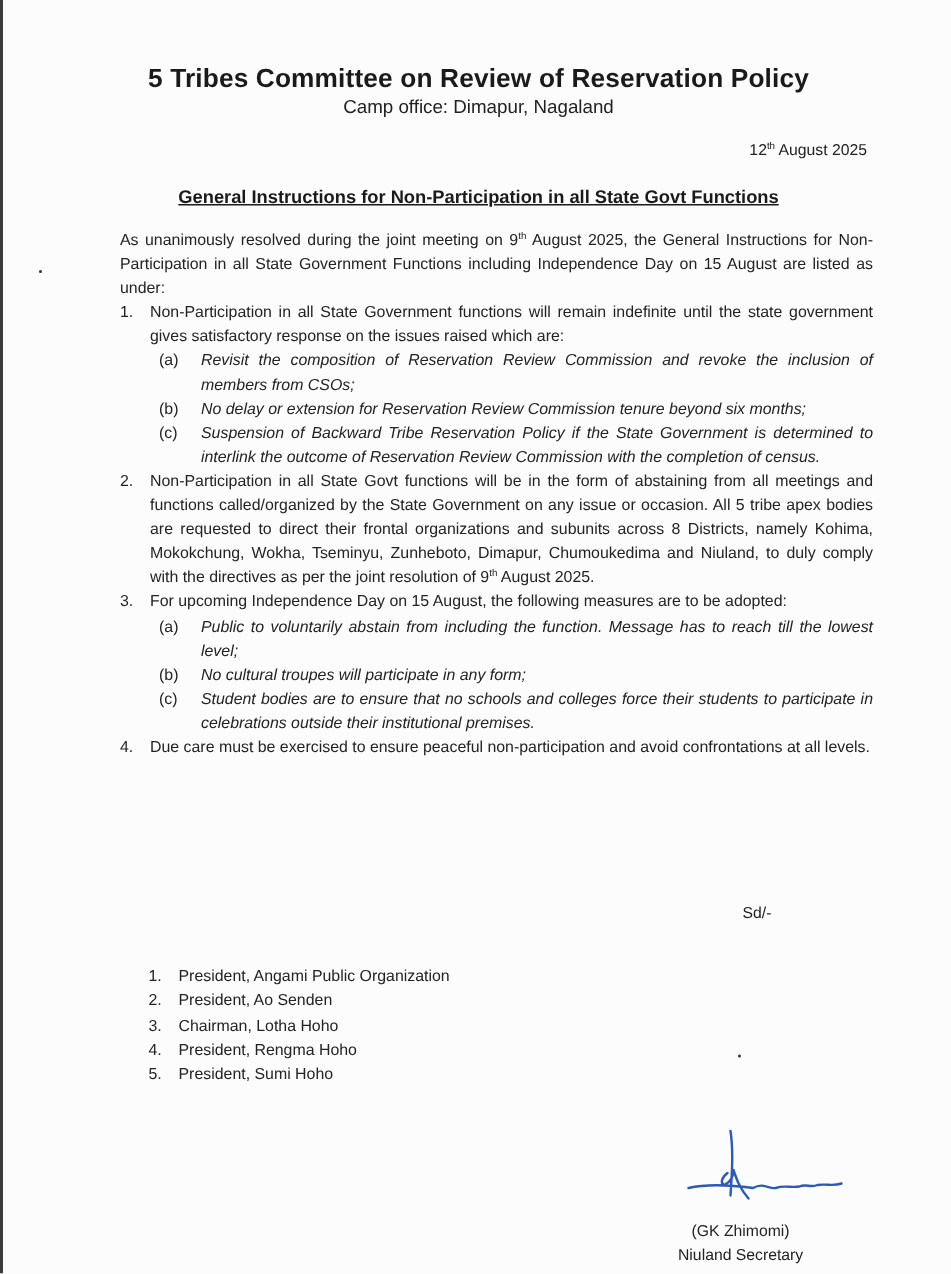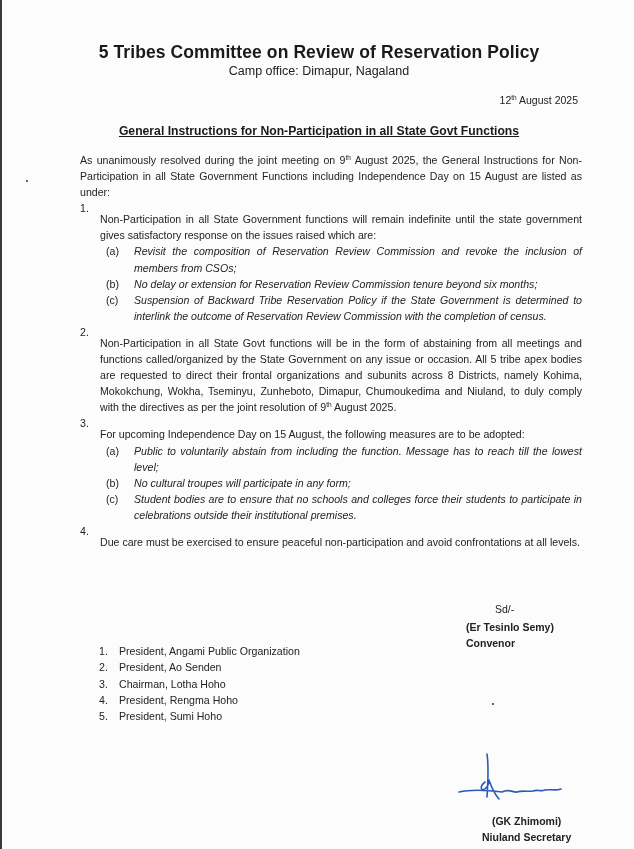--- a/index.html
+++ b/index.html
@@ -36,43 +36,42 @@
     color:#1a1a1a;
   }
   .body {
     position:absolute; left:78px; width:502px; top:152px;
     font-size:10.6px; line-height:16.1px; color:#232323;
     text-align:justify;
   }
   .p { margin:0; }
   .item { display:flex; }
   .num { width:20px; flex:none; }
-  .txt { flex:1; text-align:justify;margin-top:11px; }
+  .txt { flex:1; text-align:justify; }
   .sub { display:flex; margin-left:26px; }
   .snum { width:28px; flex:none; }
   .stxt { flex:1; text-align:justify;font-style:italic; }
   .sd {
     position:absolute; left:493px; top:603px; font-size:10.5px; color:#222;
   }
   .signer1 {
     position:absolute; left:464px; top:619px; font-size:10.5px; font-weight:bold; line-height:16px; color:#222;
   }
   .copy {
     position:absolute; left:78px; top:643px; font-size:10.6px; line-height:16.3px; color:#232323;
   }
   .copy ol { margin:0; padding-left:0; list-style:none; }
   .copy li { margin-left:19px; display:flex; }
   .copy li .cn { width:20px; }
   .sig {
     position:absolute; left:445px; top:752px; width:140px; height:60px;
   }
   .signer2 {
-    position:absolute; left:450px; top:813px; font-size:10.5px; font-weight:bold; line-height:16px; color:#222;
+    position:absolute; left:450px; top:813px; font-size:10.5px; font-weight:normal; line-height:16px; color:#222;
     text-align:center;
-    margin-left:30px;
   }
   .dot { position:absolute; width:2px; height:2px; background:#333; border-radius:50%; }
 </style>
 </head>
 <body>
 
 <div class="page">
 
   <div class="title">5 Tribes Committee on Review of Reservation Policy</div>
   <div class="subtitle">Camp office: Dimapur, Nagaland</div>
@@ -123,24 +122,20 @@
       <span class="stxt">Student bodies are to ensure that no schools and colleges force their students to participate in celebrations outside their institutional premises.</span>
     </div>
 
     <div class="item">
       <span class="num">4.</span>
       <span class="txt">Due care must be exercised to ensure peaceful non-participation and avoid confrontations at all levels.</span>
     </div>
   </div>
 
   <div class="sd">Sd/-</div>
-  <div class="signer1">
-    <div>(Er Tesinlo Semy)</div>
-    <div>Convenor</div>
-  </div>
 
   <div class="copy">
     <ol>
       <li>
           <span class="cn">1.</span>
           <span>President, Angami Public Organization</span>
         </li>
       <li>
           <span class="cn">2.</span>
           <span>President, Ao Senden</span>

